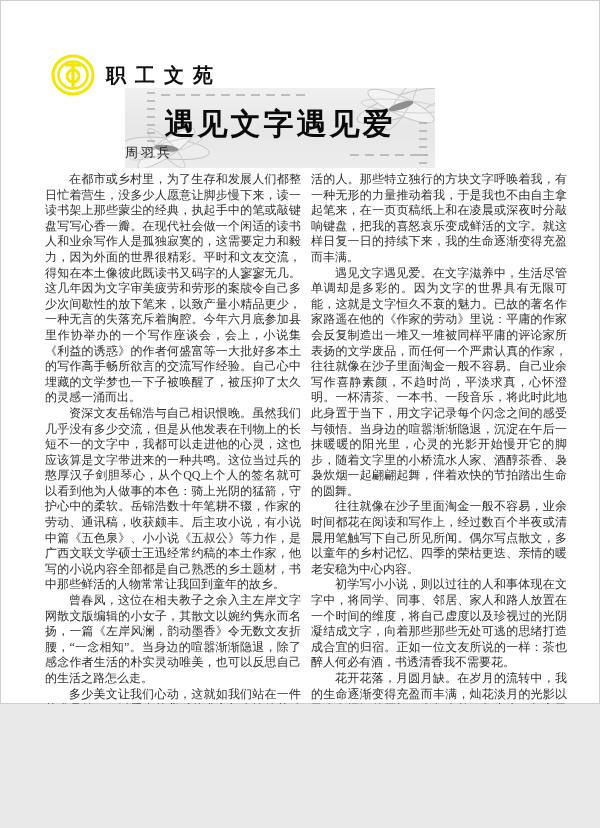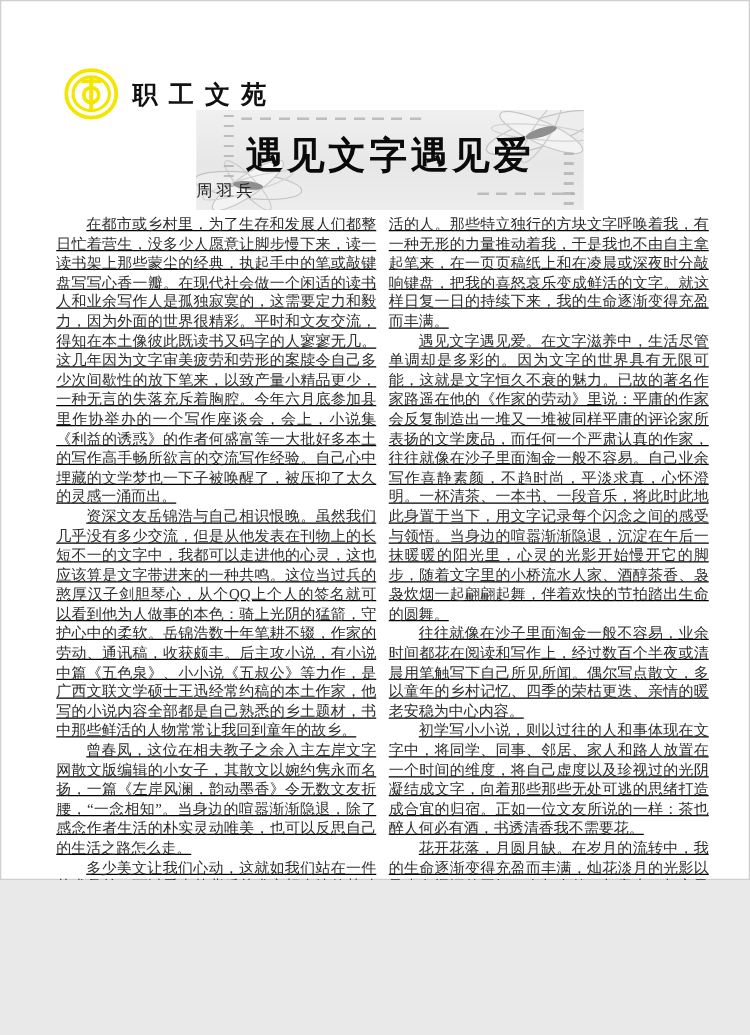--- a/index.html
+++ b/index.html
@@ -14,21 +14,20 @@
   .logo{width:46px;height:42px;display:inline-block;}
   .section-title{
     margin-left:10px;font-family:"Liberation Sans","DejaVu Sans",sans-serif;
     font-weight:700;font-size:20px;color:#111;letter-spacing:9px;white-space:nowrap;
   }
   
   .banner{
     position:absolute;left:125px;top:88px;width:310px;height:80px;
     background:linear-gradient(180deg,#f0f0f0 0%,#e7e7e7 55%,#ededed 100%);
     overflow:hidden;
-    margin-left:32px;
   }
   .article-title{
     position:absolute;left:0;right:0;top:16px;margin:0;text-align:center;
     font-family:"Liberation Sans","DejaVu Sans",sans-serif;
     font-weight:700;font-size:30px;color:#0a0a0a;letter-spacing:3px;
   }
   .article-author{
     position:absolute;left:0;right:0;top:56px;text-align:left;
     font-size:13px;color:#222;letter-spacing:3px;
   }
@@ -39,21 +38,21 @@
     background-image:repeating-linear-gradient(to bottom,#adadad 0px,#adadad 2px,rgba(0,0,0,0) 2px,rgba(0,0,0,0) 8px);
     opacity:.75;}
   .vdash.l{left:22px;top:4px;height:72px;}
   .vdash.r{right:8px;top:34px;height:44px;}
   .hdash{position:absolute;height:2px;
     background-image:repeating-linear-gradient(90deg,#adadad 0px,#adadad 9px,rgba(0,0,0,0) 9px,rgba(0,0,0,0) 15px);
     opacity:.75;}
   .hdash.t{left:36px;top:6px;width:150px;}
   .hdash.b{left:225px;top:66px;width:78px;}
   
-  .body{position:absolute;left:45px;top:172px;width:522px;display:flex;gap:10px;text-decoration:underline;}
+  .body{position:absolute;left:45px;top:172px;width:522px;display:flex;gap:10px;}
   .col{width:256px;font-size:12px;line-height:15.6px;color:#2e2e2e;text-align:justify;}
   .col p{margin:0;text-indent:2em;}
   .col .list p{margin:0;text-indent:2em;}
   .col-right .list p:first-child{text-indent:0;}
   .attribution{margin:0;text-align:right;text-indent:0 !important;letter-spacing:1px;}
   
   .pageno{position:absolute;left:52px;top:744px;font-size:13px;color:#444;}
 </style>
 </head>
 <body>

